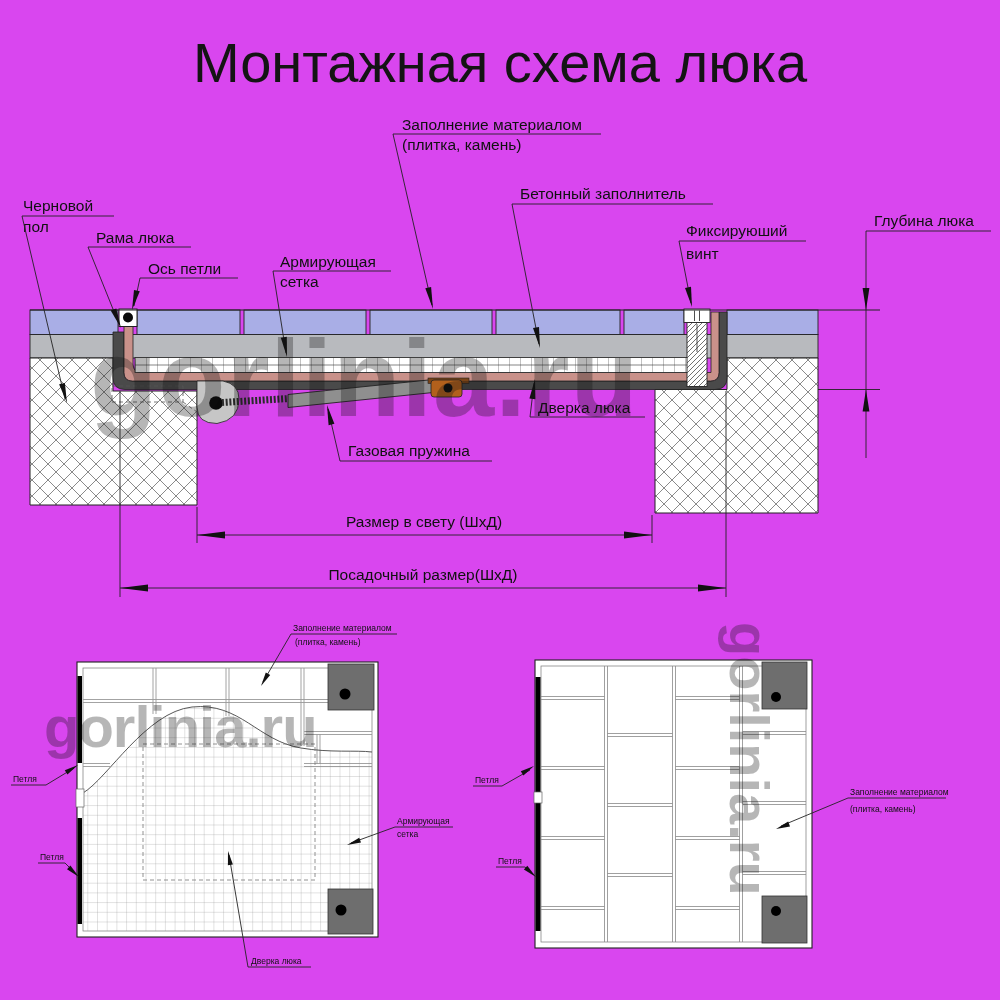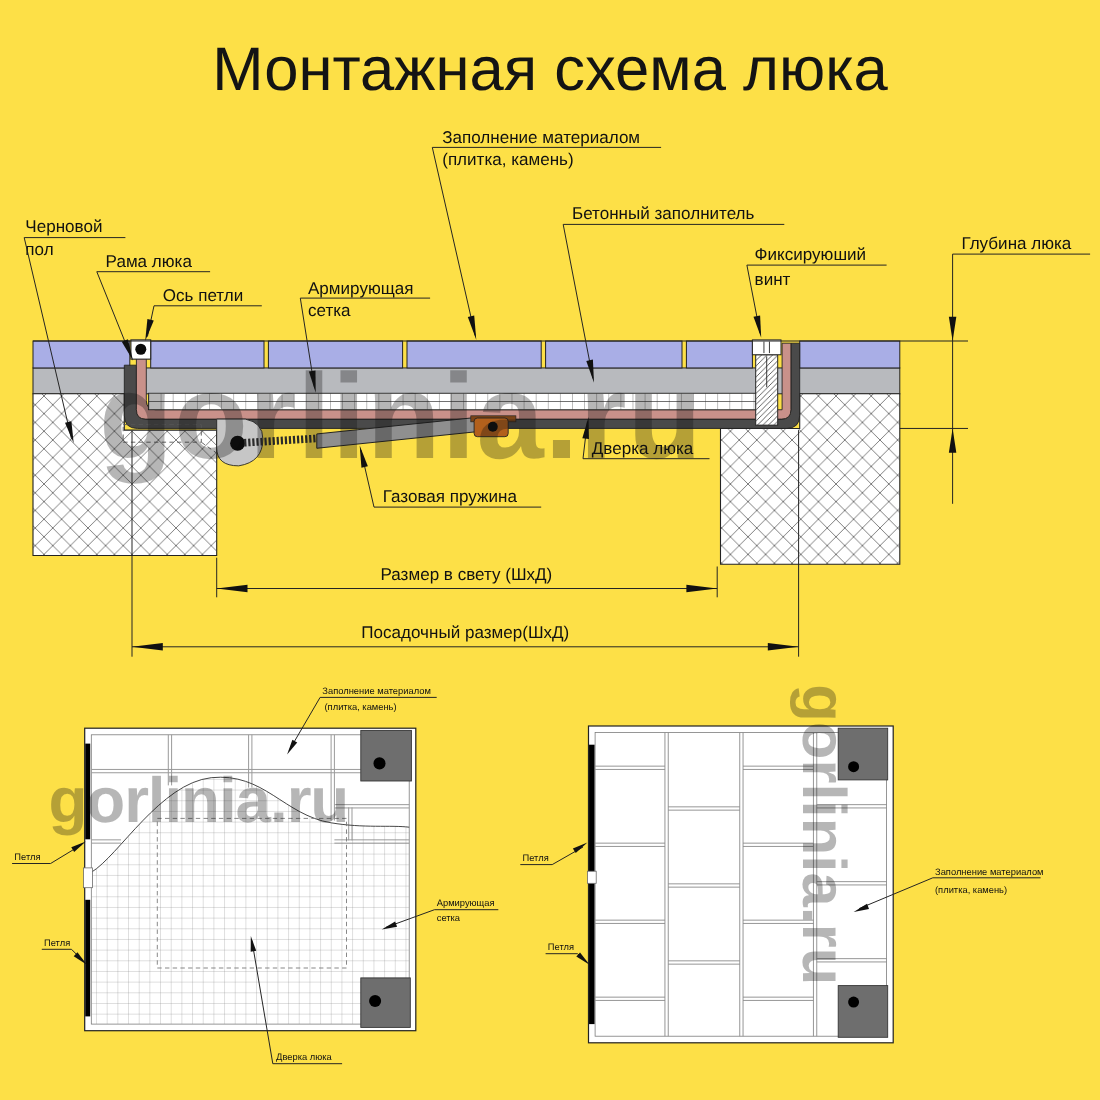--- a/index.html
+++ b/index.html
@@ -1,16 +1,16 @@
 <!DOCTYPE html>
 <html><head>
 <meta charset="utf-8">
 <style>
   html,body{margin:0;padding:0;background:#fff;}
-  .stage{position:relative;width:1000px;height:1000px;background:#fde047;overflow:hidden;
+  .stage{position:relative;width:1000px;height:1000px;background:#d946ef;overflow:hidden;
          font-family:"Liberation Sans",sans-serif;}
   svg{display:block;}
   text{font-family:"Liberation Sans",sans-serif;fill:#111;}
   .lbl{font-size:15.5px;}
   .lbl-sm{font-size:8.5px;}
   .ttl{font-size:56px;fill:#141414;}
   .wm{font-weight:bold;opacity:0.30;}
   .thin{stroke:#222;stroke-width:0.9;fill:none;}
   .joint{stroke:#999;stroke-width:0.9;}
   .joint2{stroke:#888;stroke-width:0.8;}

